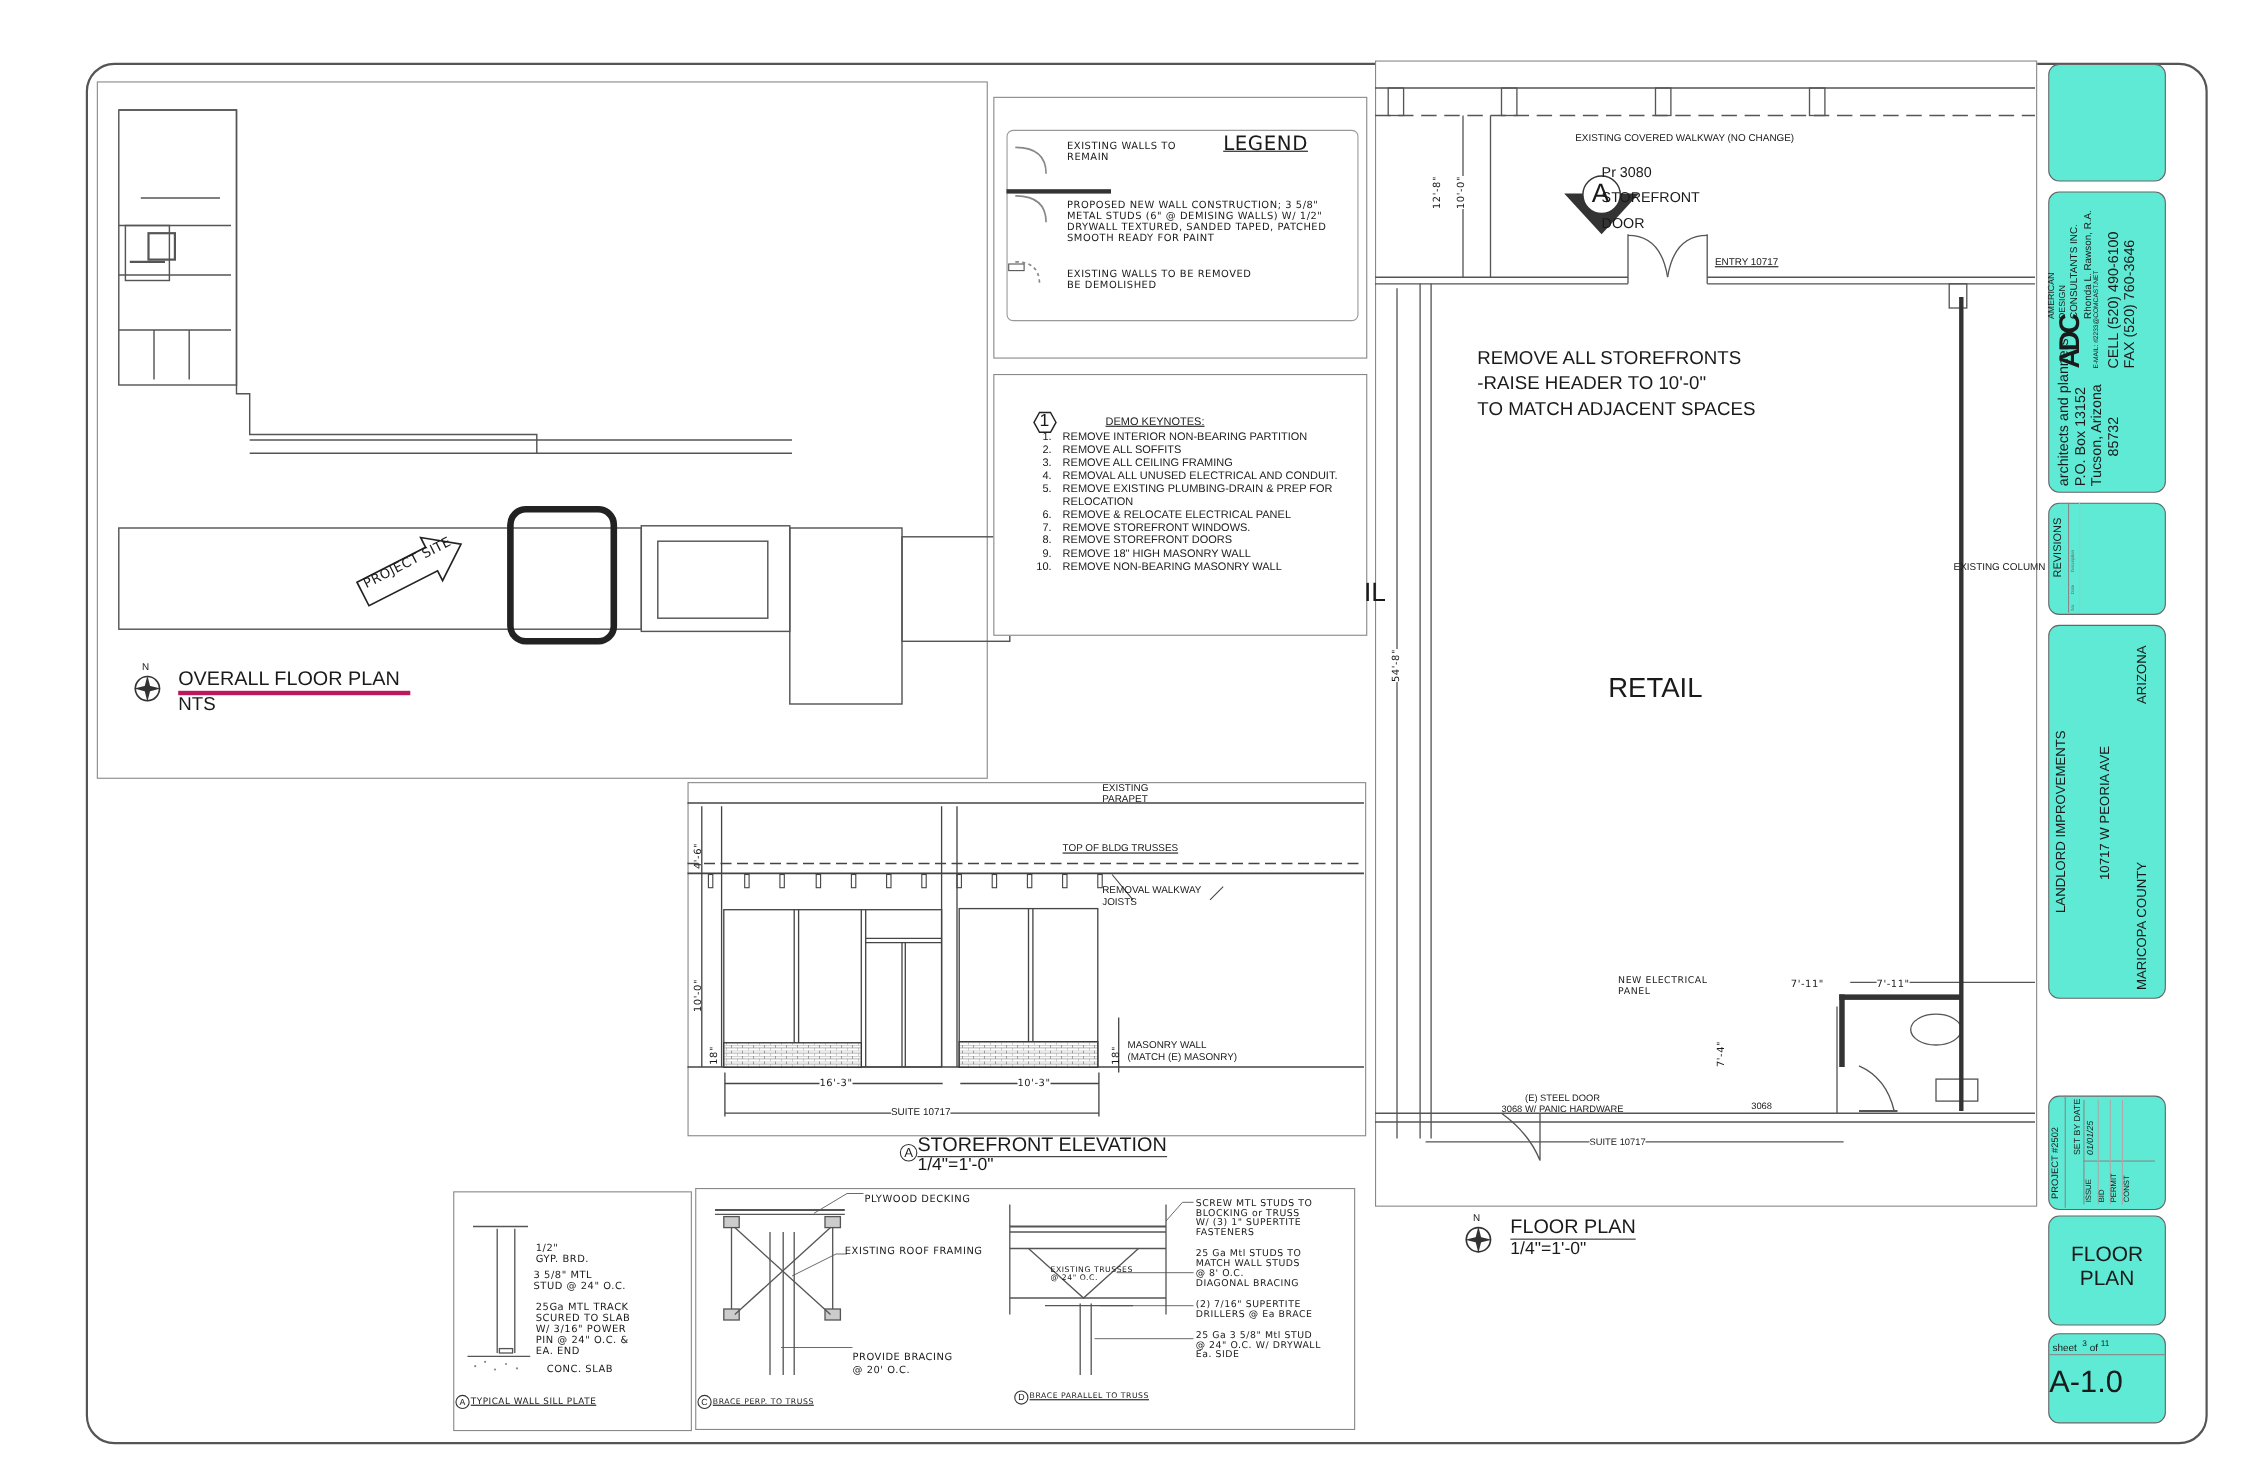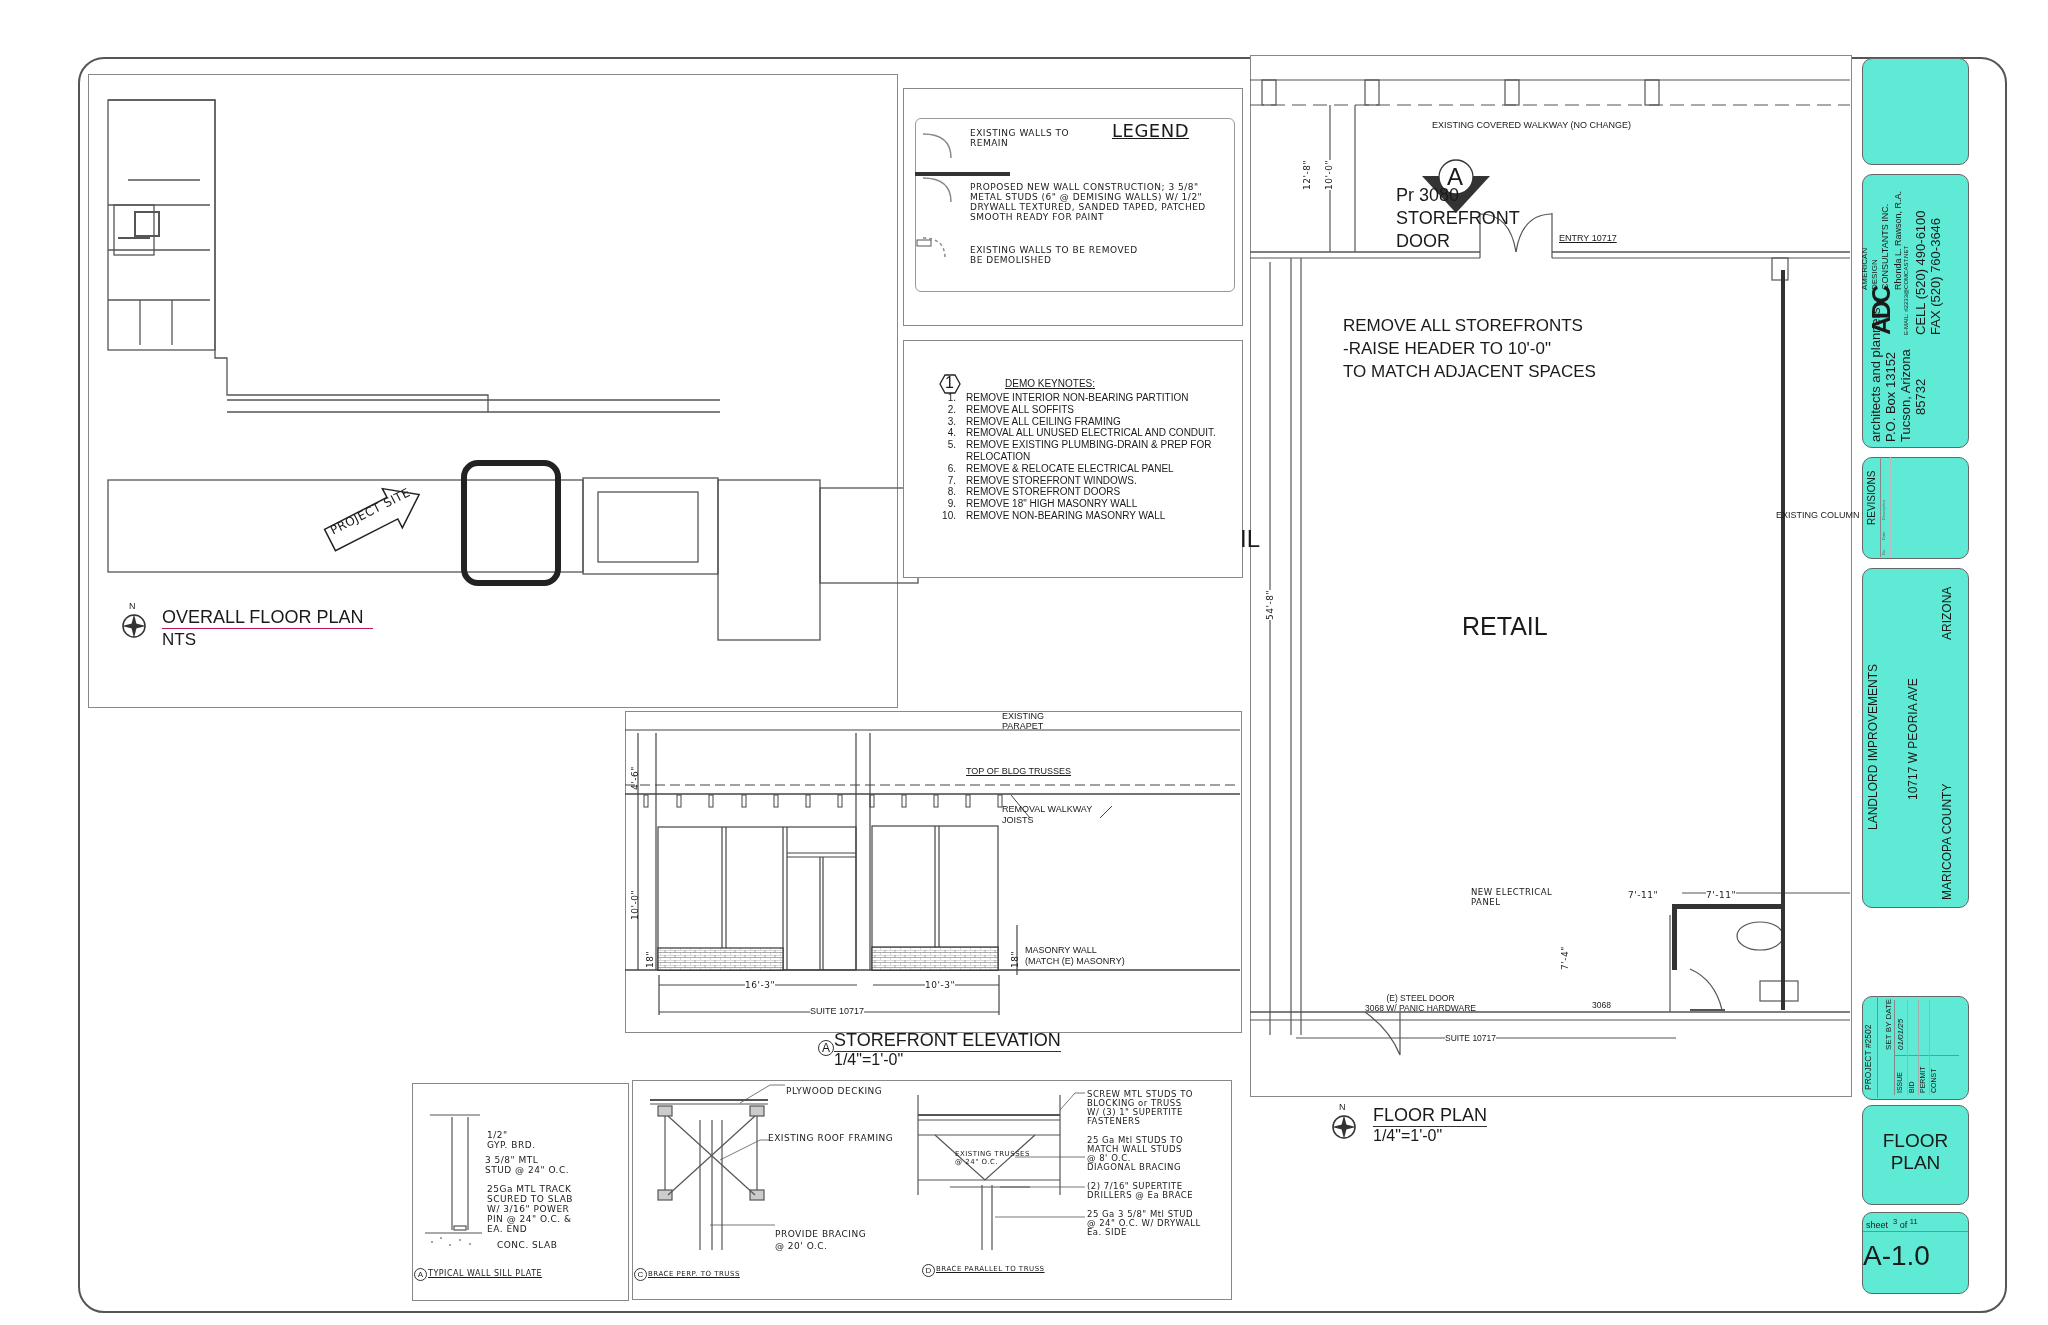--- a/index.html
+++ b/index.html
@@ -51,21 +51,21 @@
   </g>
 </svg>
 <div class="t arch" style="left:328px;top:525px;font-size:12px;transform:rotate(-27deg);transform-origin:left top;">PROJECT SITE</div>
 
 <svg style="left:120px;top:604px;" width="28" height="36">
   <circle cx="14" cy="22" r="11" fill="none" stroke="#333" stroke-width="1.5"></circle>
   <polygon points="14,10 17,22 14,34 11,22" fill="#333"></polygon>
   <polygon points="2,22 14,19 26,22 14,25" fill="#333"></polygon>
 </svg>
 <div class="t" style="left:129px;top:601px;font-size:9px;">N</div>
-<div class="t" style="left:162px;top:607px;font-size:18px;border-bottom:1px solid #be185d;padding-right:10px;">OVERALL FLOOR PLAN</div>
+<div class="t" style="left:162px;top:607px;font-size:18px;border-bottom:4px solid #be185d;padding-right:10px;">OVERALL FLOOR PLAN</div>
 <div class="t" style="left:162px;top:630px;font-size:17px;">NTS</div>
 
 <div class="abs panel" style="left:903px;top:88px;width:338px;height:236px;"></div>
 <div class="abs" style="left:915px;top:118px;width:318px;height:172px;border:1px solid #999;border-radius:6px;"></div>
 <div class="t arch uline" style="left:1112px;top:120px;font-size:18px;">LEGEND</div>
 <svg style="left:915px;top:118px;" width="40" height="175">
   <path d="M8,16 Q36,16 36,40" fill="none" stroke="#888" stroke-width="1.5"></path>
   <rect x="0" y="54" width="95" height="4" fill="#333"></rect>
   <path d="M8,60 Q36,60 36,84" fill="none" stroke="#888" stroke-width="1.5"></path>
   <path d="M8,120 Q30,120 30,140" fill="none" stroke="#888" stroke-dasharray="3,3" stroke-width="1.5"></path>
@@ -362,21 +362,21 @@
     <rect x="1672" y="904" width="5" height="66"></rect>
   </g>
 
   <g>
     <polygon points="1422,176 1490,176 1456,213" fill="#333"></polygon>
     <circle cx="1456" cy="177" r="17" fill="#fff" stroke="#333" stroke-width="1.3"></circle>
   </g>
 </svg>
 <div class="t" style="left:1447px;top:163px;font-size:24px;">A</div>
 <div class="t" style="left:1432px;top:120px;font-size:9px;">EXISTING COVERED WALKWAY (NO CHANGE)</div>
-<div class="t" style="left:1396px;top:145px;font-size:18px;line-height:23px;margin-top:39px;">
+<div class="t" style="left:1456px;top:145px;font-size:13px;line-height:23px;">
     <div>Pr 3080</div>
     <div>STOREFRONT</div>
     <div>DOOR</div>
   </div>
 <div class="t uline" style="left:1559px;top:233px;font-size:9px;">ENTRY 10717</div>
 <div class="t" style="left:1343px;top:314px;font-size:17px;line-height:23px;">
     <div>REMOVE ALL STOREFRONTS</div>
     <div>-RAISE HEADER TO 10'-0"</div>
     <div>TO MATCH ADJACENT SPACES</div>
   </div>

